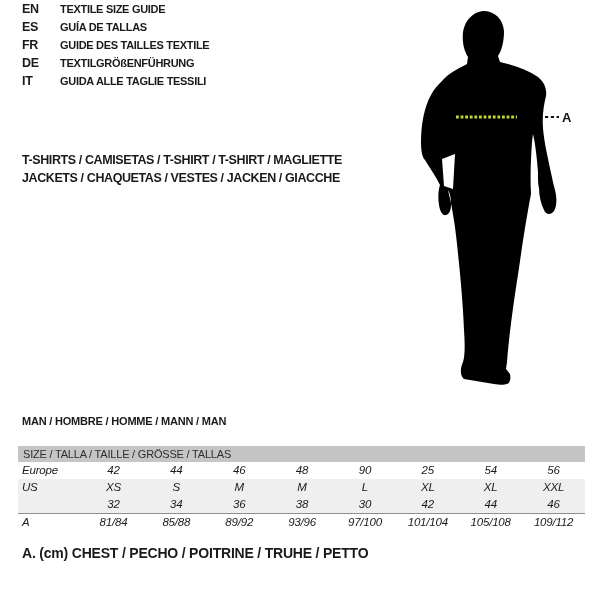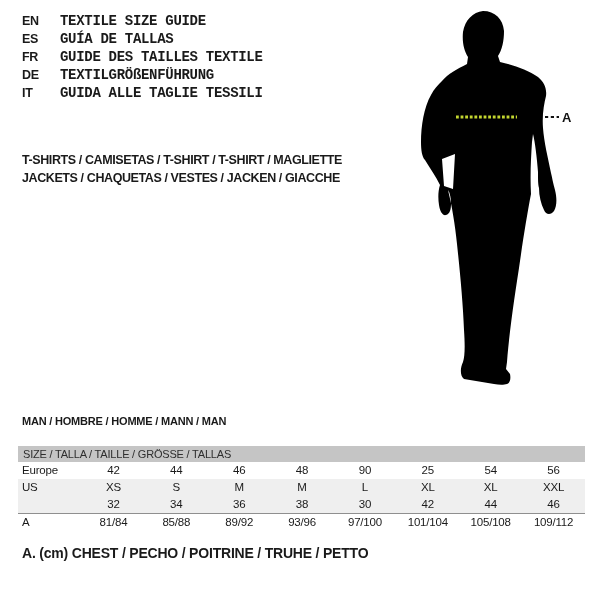--- a/index.html
+++ b/index.html
@@ -6,26 +6,26 @@
   body { background: #ffffff; font-family: "Liberation Sans", sans-serif; }
   .page {
     position: relative;
     width: 600px; height: 600px;
     background: #ffffff;
     overflow: hidden;
     color: #1a1a1a;
   }
 
   
-  .langs { position: absolute; left: 22px; top: 12px; }
+  .langs { position: absolute; left: 22px; top: 0; }
   .lang-row { display: flex; height: 18px; line-height: 18px; }
   .lang-code {
     width: 38px; font-size: 12.5px; font-weight: bold; letter-spacing: -0.3px;
   }
-  .lang-label { font-size: 14px; font-weight: bold; letter-spacing: -0.3px; font-family: Liberation Mono, monospace; }
+  .lang-label { font-size: 11px; font-weight: bold; letter-spacing: -0.3px; }
 
   
   .garments { position: absolute; left: 22px; top: 107px; margin-top: 44px; }
   .garment-line {
     height: 18px; line-height: 18px;
     font-size: 12.5px; font-weight: bold; letter-spacing: -0.4px;
     white-space: nowrap;
   }
 
   
@@ -49,21 +49,21 @@
     height: 16px; line-height: 16px;
     background: #c5c5c5;
     padding-left: 5px;
     font-size: 11px; color: #2e2e2e; letter-spacing: -0.2px;
     white-space: nowrap;
   }
   .trow {
     display: grid;
     grid-template-columns: 64px repeat(8, 1fr);
     height: 17px; line-height: 17px;
-    font-size: 11.5px; letter-spacing: -0.2px;
+    font-size: 11.5px; letter-spacing: -0.2px; font-style: italic;
   }
   .trow .lbl { text-align: left; padding-left: 4px; }
   .trow .val { text-align: center; }
   .row-shade { background: #efefef; }
   .row-divider { border-top: 1px solid #8f8f8f; }
 
   
   .footnote {
     position: absolute; left: 22px; top: 545px;
     font-size: 14px; font-weight: bold; letter-spacing: -0.2px;

